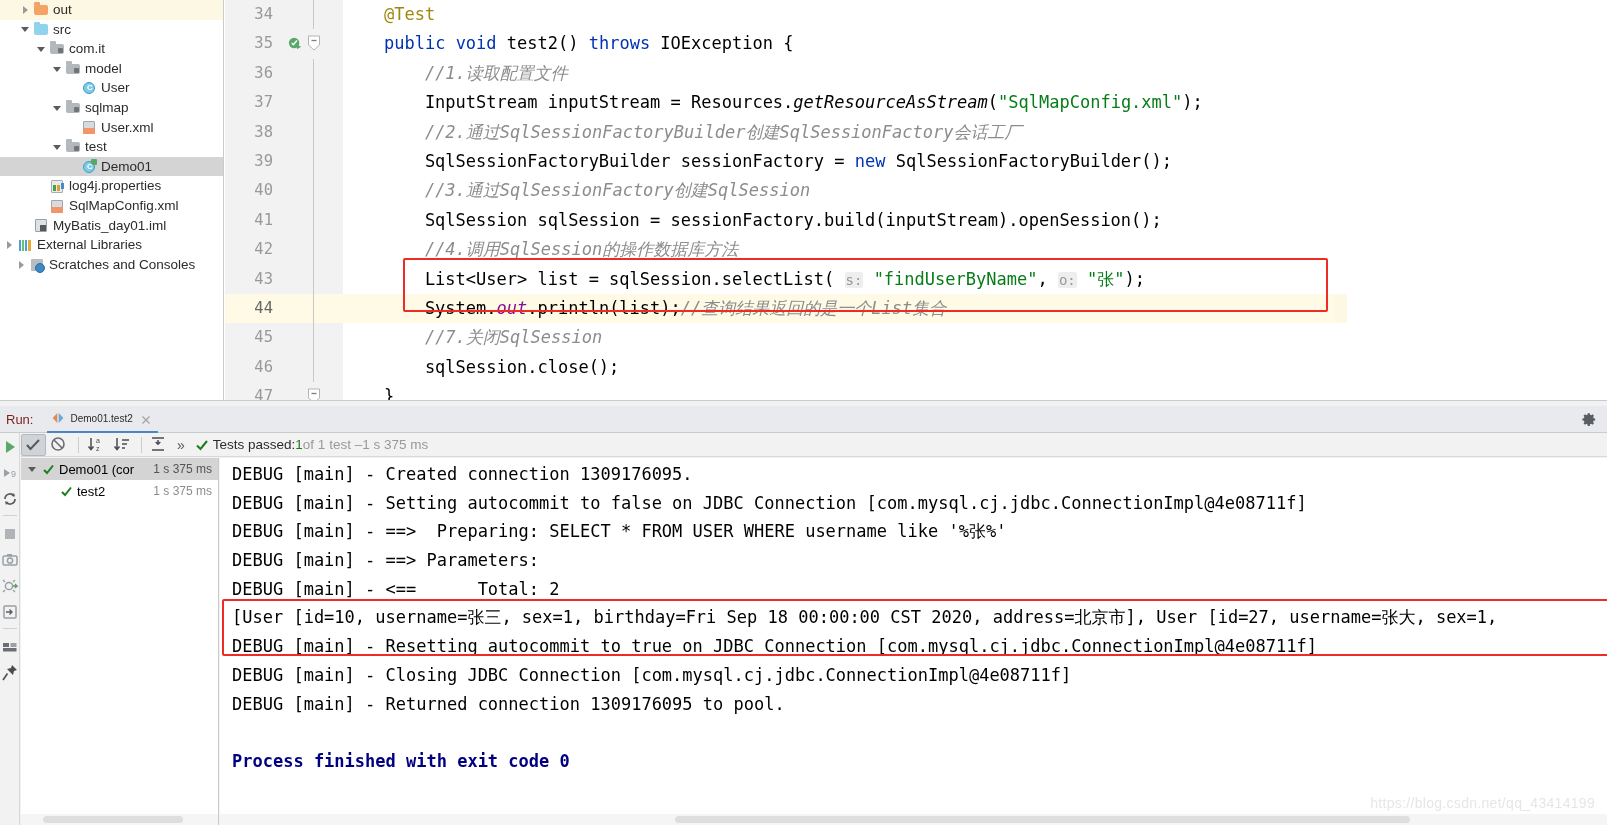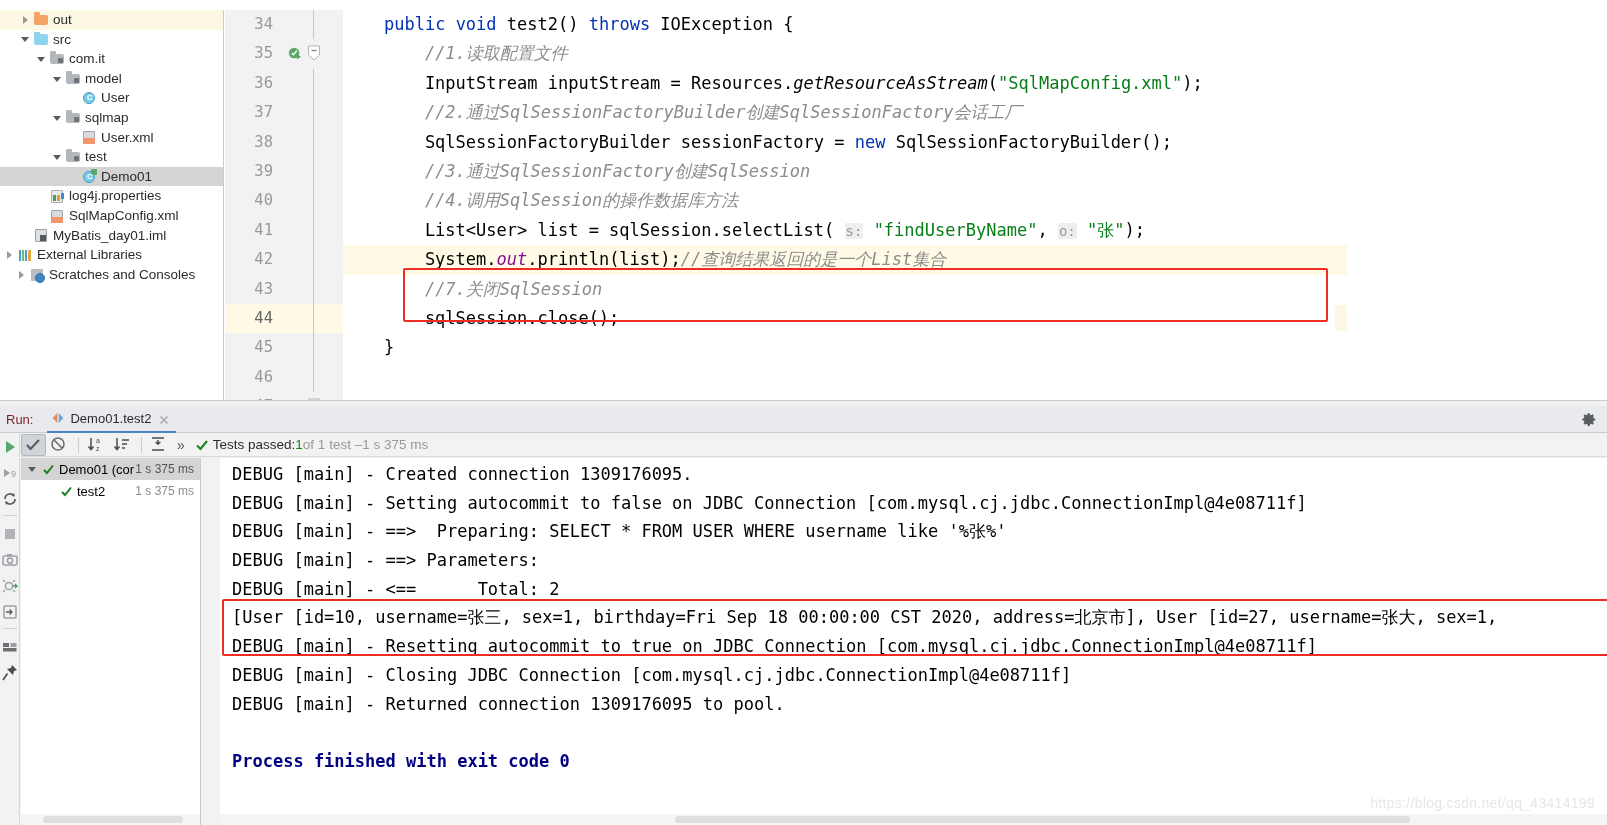--- a/index.html
+++ b/index.html
@@ -5,21 +5,21 @@
   * { box-sizing: border-box; margin: 0; padding: 0; }
   html, body {
     width: 1607px; height: 825px;
     background: #ffffff;
     font-family: "Liberation Sans", sans-serif;
     overflow: hidden;
   }
   .app { position: relative; width: 1607px; height: 825px; }
 
   
-  .top-region { position: absolute; left: 0; top: 10px; width: 1607px; height: 400px; }
+  .top-region { position: absolute; left: 0; top: 0; width: 1607px; height: 400px; }
 
   
   .project-panel {
     position: absolute; left: 0; top: 0; width: 224px; height: 400px;
     background: #ffffff; border-right: 1px solid #c9cccf;
     overflow: hidden;
   }
   .tree-row {
     position: relative; height: 19.6px; display: flex; align-items: center;
     font-size: 13.5px; color: #2b2b2b; white-space: nowrap;
@@ -193,21 +193,21 @@
   }
   .run-label {
     font-size: 13px; color: #7f1d1d; margin-left: 6px; margin-right: 14px;
   }
   .run-tab {
     position: relative; height: 27px; display: flex; align-items: center;
     padding: 0 6px 0 4px; border-bottom: 2.5px solid #4a86c8;
     background: #e8eaed;
   }
   .run-tab .tab-icon { width: 14px; height: 14px; margin-right: 5px; position: relative; }
-  .run-tab .tab-name { font-size: 13px; color: #2b2b2b; }
+  .run-tab .tab-name { font-size: 10px; color: #2b2b2b; }
   .run-tab .tab-close {
     margin-left: 7px; width: 12px; height: 12px; position: relative; opacity: .55;
   }
   .gear-btn {
     position: absolute; right: 10px; top: 6px; width: 15px; height: 15px;
   }
 
   
   .run-body { position: absolute; left: 0; top: 27px; right: 0; bottom: 0; }
   .side-toolbar {
@@ -233,21 +233,21 @@
   .tb-more { font-size: 14px; color: #555; margin: 0 8px 0 4px; }
   .tests-status {
     display: flex; align-items: center; font-size: 13.5px; margin-left: 2px;
   }
   .tests-status .txt1 { color: #2b2b2b; }
   .tests-status .txt2 { color: #1a7f1a; }
   .tests-status .txt3 { color: #999999; }
 
   
   .test-tree {
-    position: absolute; left: 0; top: 25px; width: 180px; bottom: 0;
+    position: absolute; left: 0; top: 25px; width: 198px; bottom: 0;
     background: #ffffff; border-right: 1px solid #c9cccf; overflow: hidden;
   }
   .tt-row {
     height: 22px; display: flex; align-items: center; font-size: 13px;
     white-space: nowrap; position: relative;
   }
   .tt-row.sel { background: #d4d4d4; }
   .tt-time {
     position: absolute; right: 6px; font-size: 12px; color: #8c8c8c;
   }
@@ -464,26 +464,28 @@
               <span class="lnum">47</span>
               <span class="fold-marker"><svg viewBox="0 0 14 16" width="14" height="16">
                   <path d="M1.5 1 h11 v9 l-5.5 5 L1.5 10z" fill="#ffffff" stroke="#b0b4b8" stroke-width="1"></path>
                   <path d="M4.5 5.5 h5" stroke="#7a7e82" stroke-width="1.3"></path>
                 </svg></span>
             </div>
           </div>
       </div>
       <div class="code-area">
         <div id="code-host">
+            <div class="cline">    <span class="ann">@Test</span></div>
             <div class="cline">    <span class="kw">public</span> <span class="kw">void</span> test2() <span class="kw">throws</span> IOException {</div>
             <div class="cline">        <span class="cmt">//1.读取配置文件</span></div>
             <div class="cline">        InputStream inputStream = Resources.<span class="mth">getResourceAsStream</span>(<span class="str">"SqlMapConfig.xml"</span>);</div>
             <div class="cline">        <span class="cmt">//2.通过SqlSessionFactoryBuilder创建SqlSessionFactory会话工厂</span></div>
             <div class="cline">        SqlSessionFactoryBuilder sessionFactory = <span class="kw">new</span> SqlSessionFactoryBuilder();</div>
             <div class="cline">        <span class="cmt">//3.通过SqlSessionFactory创建SqlSession</span></div>
+            <div class="cline">        SqlSession sqlSession = sessionFactory.build(inputStream).openSession();</div>
             <div class="cline">        <span class="cmt">//4.调用SqlSession的操作数据库方法</span></div>
             <div class="cline">        List&lt;User&gt; list = sqlSession.selectList( <span class="hint">s:</span> <span class="str">"findUserByName"</span>, <span class="hint">o:</span> <span class="str">"张"</span>);</div>
             <div class="cline cur">        System.<span class="fld">out</span>.println(list);<span class="cmt">//查询结果返回的是一个List集合</span></div>
             <div class="cline">        <span class="cmt">//7.关闭SqlSession</span></div>
             <div class="cline">        sqlSession.close();</div>
             <div class="cline">    }</div>
           </div>
       </div>
 
       <div class="red-box" style="left:178px; top:258px; width:925px; height:54px;"></div>

